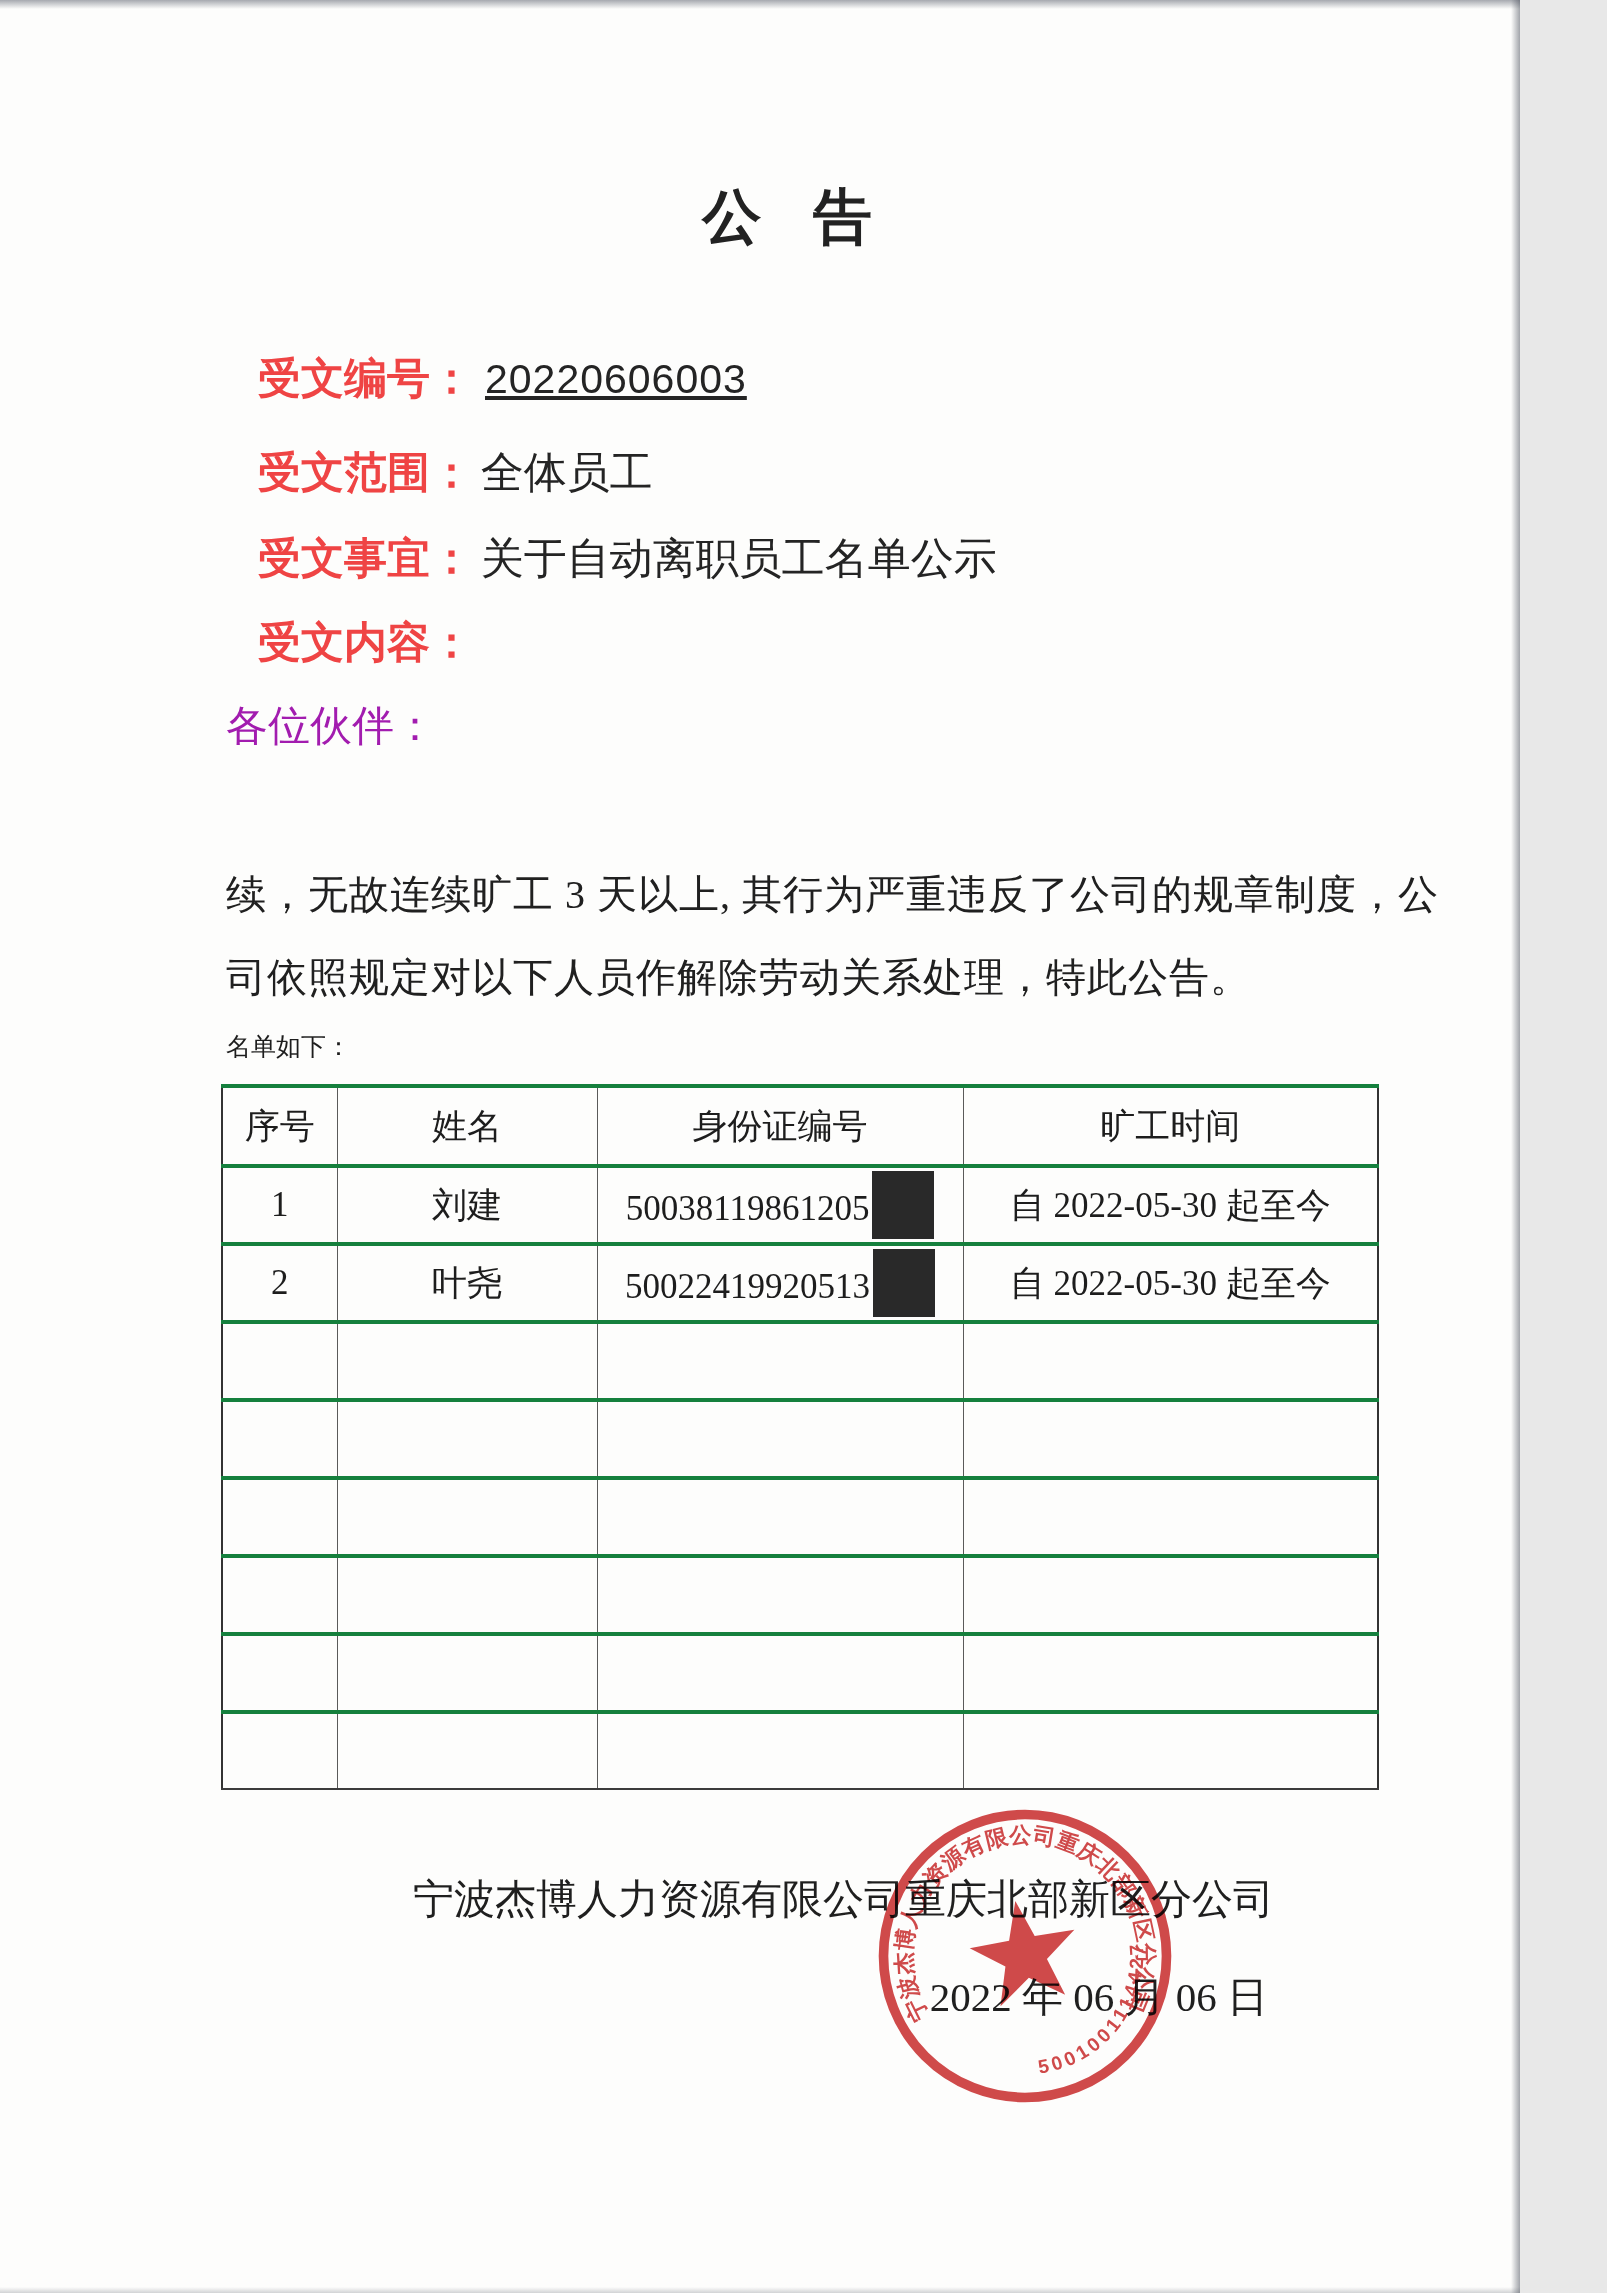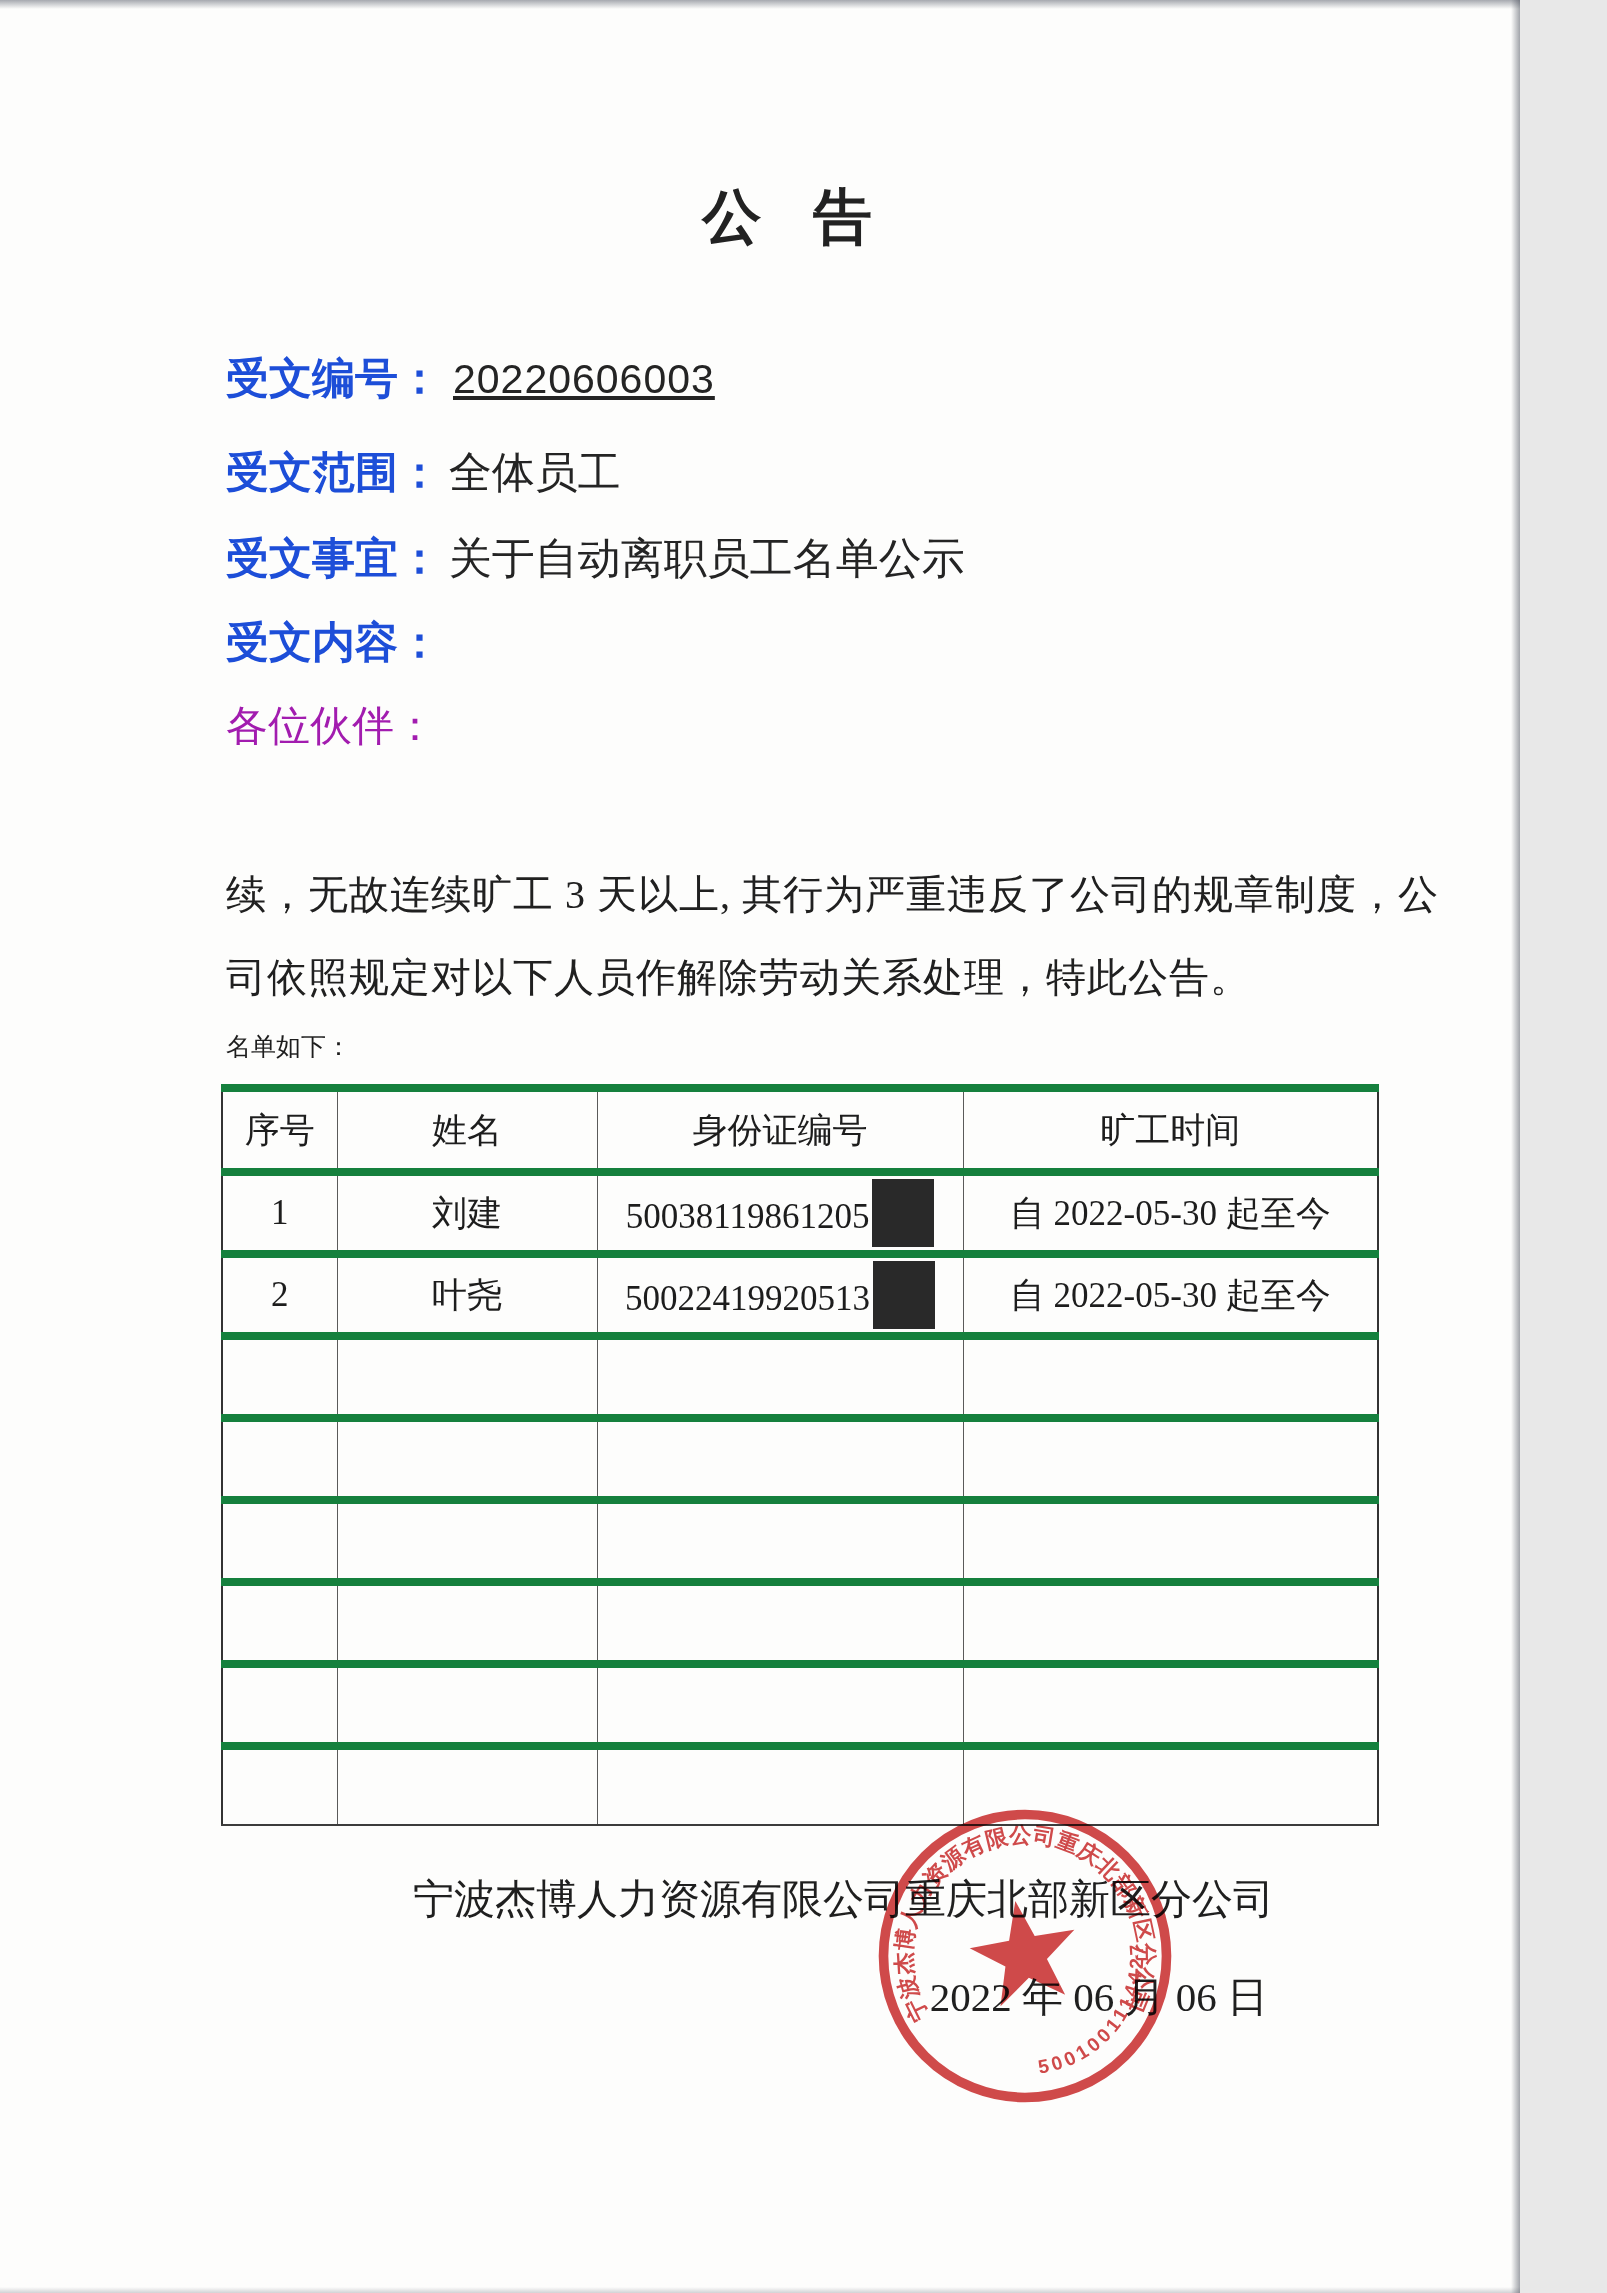--- a/index.html
+++ b/index.html
@@ -19,40 +19,40 @@
   .edge-bottom{position:absolute;bottom:0;left:0;width:100%;height:6.8px;
     background:linear-gradient(to top,rgba(70,76,88,.28),rgba(70,76,88,0));}
 
   .doc-title{
     position:absolute;top:178px;left:0;width:1576px;
     text-align:center;font-size:59px;font-weight:700;
     word-spacing:33px;letter-spacing:2px;color:#222;
   }
 
   .meta-line{position:absolute;left:226px;height:51px;font-size:43px;white-space:nowrap;}
-  .meta-label{font-weight:700;color:#1d4ed8;}
+  .meta-label{font-weight:700;color:#ef4444;margin-left:32px;}
   .meta-value{font-weight:400;margin-left:7.8px;color:#242424;}
   .meta-value.numeric{font-family:"Liberation Sans","DejaVu Sans",sans-serif;font-size:41px;margin-left:12px;letter-spacing:1px;text-decoration:underline;}
 
   .salutation{position:absolute;left:226px;top:698px;font-size:42px;color:#a21caf;}
 
   .para-line{position:absolute;left:226px;font-size:40px;color:#202020;white-space:nowrap;letter-spacing:1px;}
   .para-line.indent{padding-left:82px;}
 
   .list-intro{position:absolute;left:226px;top:1030px;font-size:25px;color:#1d1d1d;}
 
   table.roster{
     position:absolute;left:221px;top:1084px;
     width:1157px;border-collapse:collapse;table-layout:fixed;
     font-size:35px;color:#1d1d1d;
   }
   table.roster,table.roster th,table.roster td{border:1px solid #5a5a5a;}
   table.roster{border:2.9px solid #333;}
   table.roster th,table.roster td{
-    border-top:8px solid #15803d;border-bottom:2px solid #3c3c3c;
+    border-top:4px solid #15803d;border-bottom:2px solid #3c3c3c;
     text-align:center;vertical-align:middle;font-weight:400;
     height:74px;padding:0;overflow:hidden;white-space:nowrap;
   }
   table.roster th{height:76px;}
   .redact{
     display:inline-block;width:62px;height:68px;background:#292929;
     vertical-align:-19.5px;margin-left:2.9px;
   }
 
   .signature{position:absolute;right:246px;top:1872px;text-align:right;z-index:1;}

